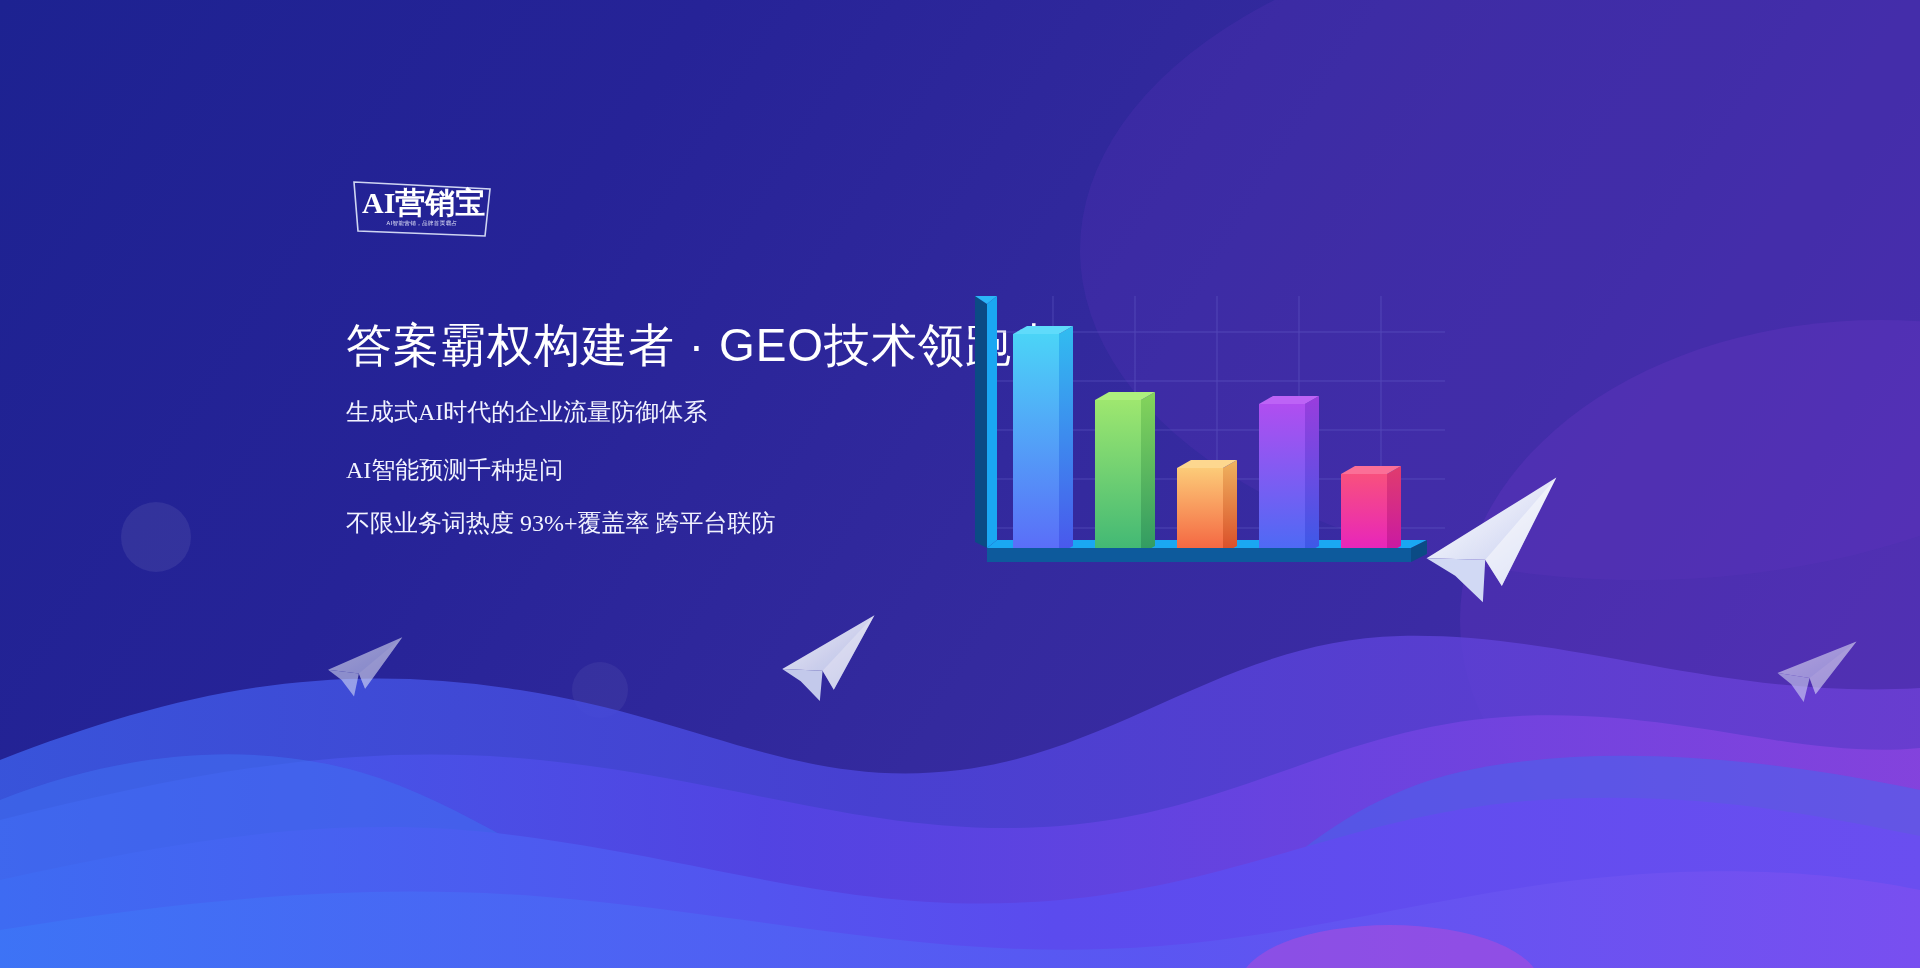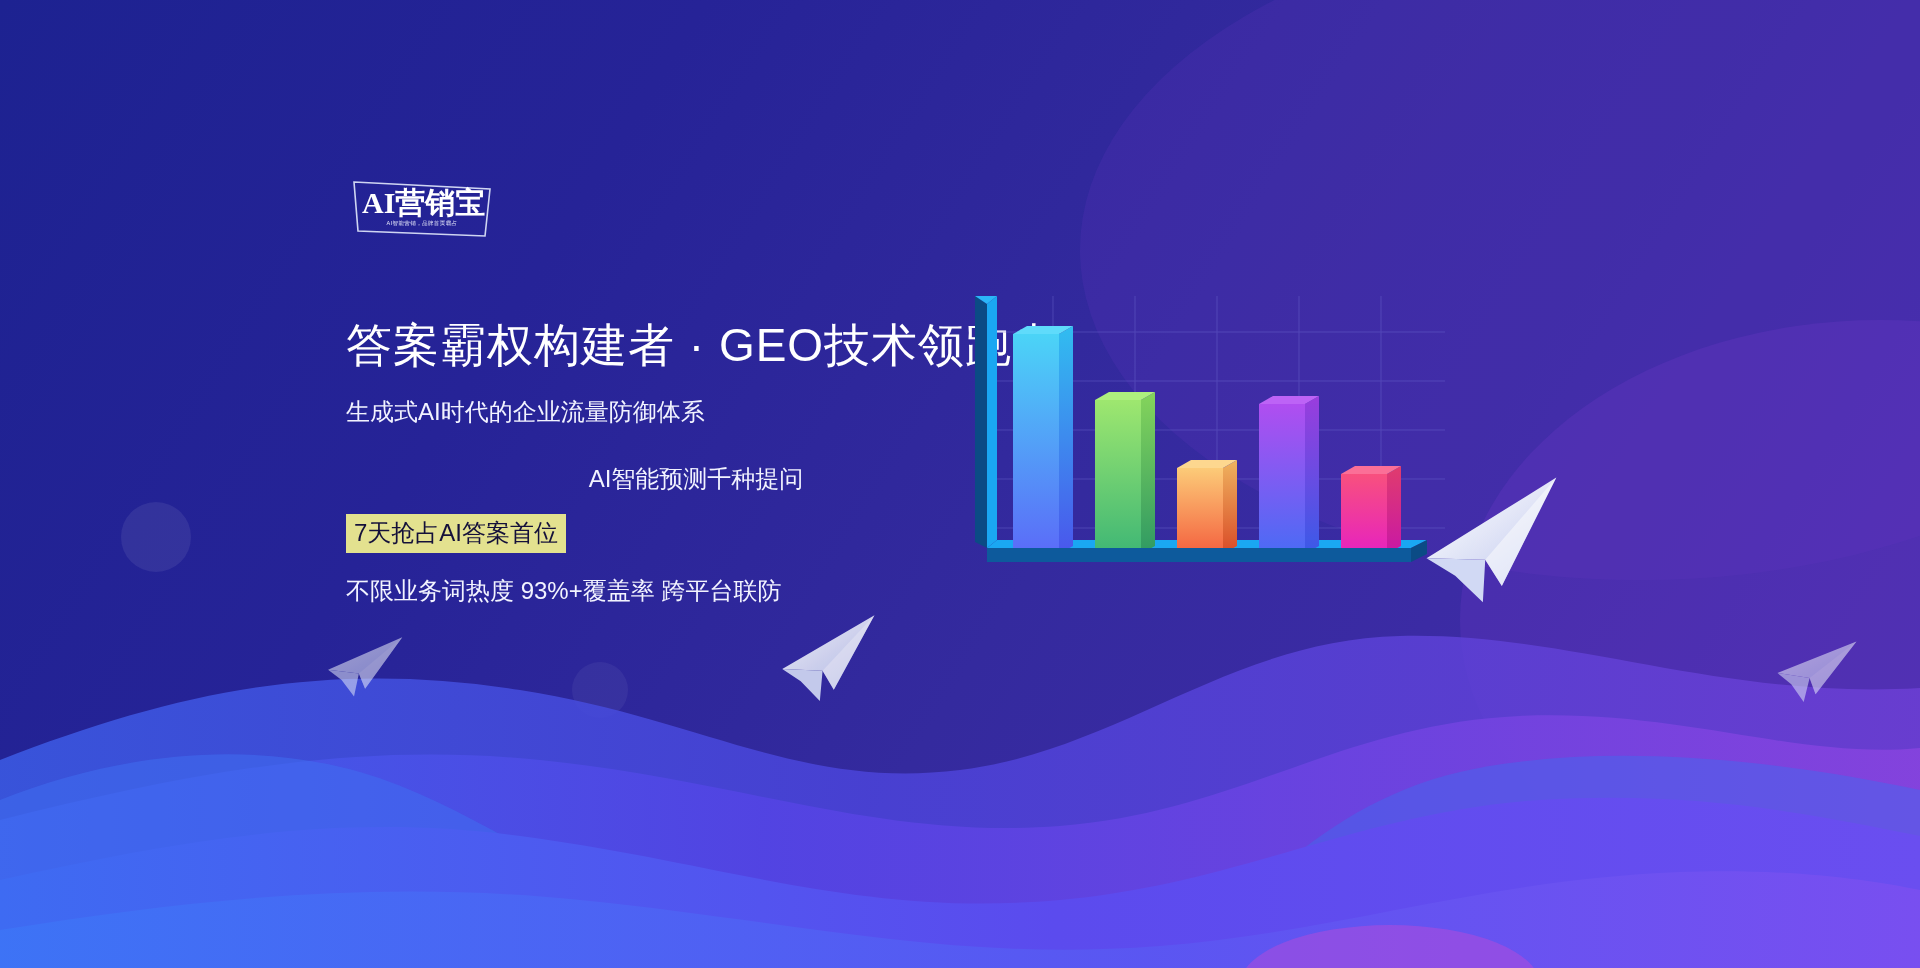--- a/index.html
+++ b/index.html
@@ -15,23 +15,23 @@
         font-size:30px;font-weight:700;color:#ffffff;letter-spacing:0px;
         line-height:30px;white-space:nowrap;font-family:Liberation Serif, serif;}
   #logo-tag{position:absolute;left:0px;top:42px;width:140px;text-align:center;
         font-size:5.5px;color:#e7e9fb;letter-spacing:.4px;white-space:nowrap;
         transform:scale(1,1);font-family:"Liberation Sans",sans-serif;}
 
   
   #copy{position:absolute;left:346px;top:315px;width:700px;}
   #headline{font-size:46px;line-height:60px;color:#ffffff;white-space:nowrap;
         font-weight:400;letter-spacing:1px;}
-  .sub{font-size:24px;line-height:30px;color:#f2f3ff;white-space:nowrap;font-weight:400;}
+  .sub{font-size:24px;line-height:30px;color:#f2f3ff;white-space:nowrap;font-weight:400;font-family:Liberation Serif, serif;}
   #sub1{margin-top:22px;}
-  #sub2{margin-top:37px;text-align:center;}
+  #sub2{margin-top:28px;}
   #hl-wrap{margin-top:20px;}
   #highlight{display:inline-block;background:#e3e18f;color:#14103a;
         font-size:24px;line-height:30px;padding:4px 8px 5px 8px;font-weight:500;white-space:nowrap;}
   #sub4{margin-top:23px;}
 
   
   #chart{position:absolute;left:975px;top:296px;width:470px;height:360px;}
   #chart svg{display:block;overflow:visible;}
 </style>
 </head>
@@ -132,23 +132,20 @@
       <path d="M2,4 L138,11 L133,58 L6,53 Z" fill="none" stroke="#cfd5f2" stroke-width="1.6"></path>
     </svg>
     <div id="logo-word">AI营销宝</div>
     <div id="logo-tag">AI智能营销，品牌首页霸占</div>
   </div>
 
   <div id="copy">
     <div id="headline">答案霸权构建者 · GEO技术领跑者</div>
     <div id="sub1" class="sub">生成式AI时代的企业流量防御体系</div>
     <div id="sub2" class="sub">AI智能预测千种提问</div>
-    <div id="hl-wrap">
-      <span id="highlight">7天抢占AI答案首位</span>
-    </div>
     <div id="sub4" class="sub">不限业务词热度 93%+覆盖率 跨平台联防</div>
   </div>
 
   <div id="chart">
     <svg width="470" height="360" viewBox="0 0 470 360">
       <defs>
 
         <linearGradient id="b1f" x1="0" y1="0" x2="0" y2="1">
           <stop offset="0%" stop-color="#4bd4f7"></stop>
             <stop offset="100%" stop-color="#5b6bf8"></stop>

